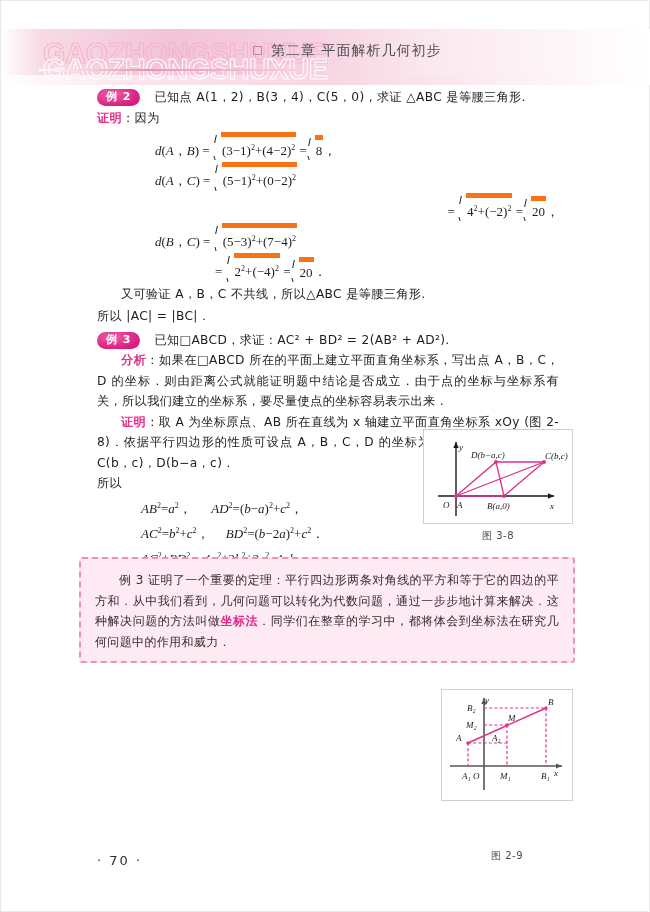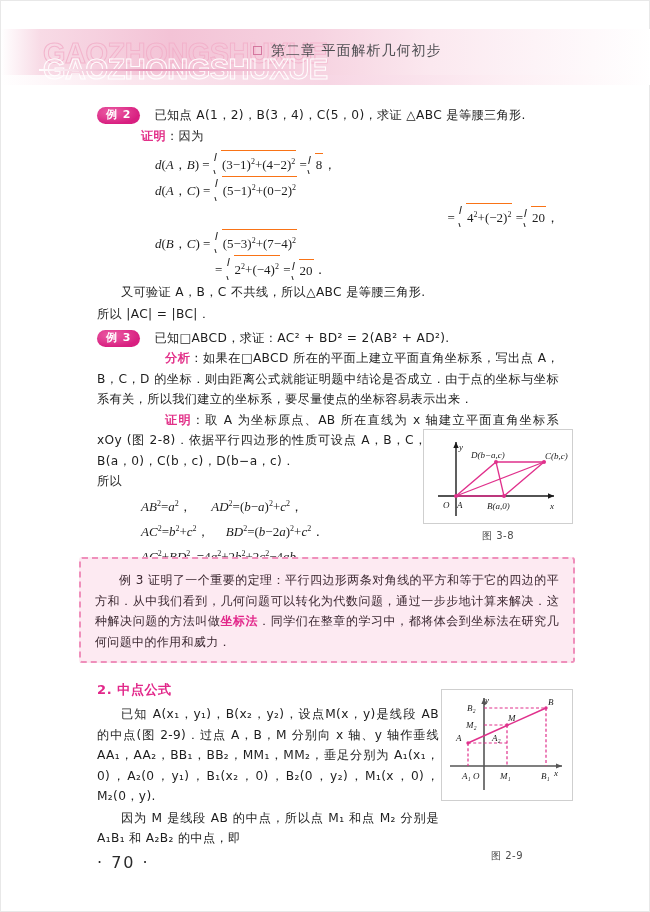--- a/index.html
+++ b/index.html
@@ -144,28 +144,27 @@
     border-radius: 11px;
     line-height: 14px;
     letter-spacing: 1px;
     vertical-align: 1px;
   }
   .pink-label {
     color: #e23189;
     font-family: "DejaVu Sans", sans-serif;
     font-weight: bold;
     font-size: 12.2px;
-    margin-left: 44px;
   }
   .pink-inline {
     color: #e2278a;
     font-weight: bold;
   }
 
-  .row-ex { margin-top: 20px; }
+  .row-ex { margin-top: 2px; }
   .ex-text { margin-left: 14px; }
 
   
   .math-block {
     font-family: "Liberation Serif", serif;
     font-size: 13px;
     line-height: 22px;
     color: #1d1d1d;
   }
   .mrow { white-space: nowrap; }
@@ -185,21 +184,21 @@
   .sqrt::after {
     content: "";
     position: absolute;
     left: 1px; bottom: 2px;
     width: 4px; height: 4px;
     border-left: 1.2px solid #222;
     transform: skewX(16deg);
   }
   .rad {
     display: inline-block;
-    border-top: 1px solid #f97316;
+    border-top: 5px solid #f97316;
     padding: 0 1px;
     margin-left: -1px;
   }
 
   
   .figbox {
     position: absolute;
     background: #ffffff;
     border: 1px solid #cfcfcf;
     box-sizing: border-box;
@@ -240,21 +239,21 @@
     color: #e2278a;
     letter-spacing: 0.6px;
   }
 
   
   .pagenum {
     position: absolute;
     left: 96px;
     top: 852px;
     font-family: "DejaVu Sans", sans-serif;
-    font-size: 16px;
+    font-size: 13px;
     color: #2b2b2b;
     letter-spacing: 2px;
   }
 
   .fig-svg { display: block; }
 </style>
 </head>
 <body>
 
 <div id="page">
@@ -375,25 +374,20 @@
       <text x="35" y="20" font-family="Liberation Serif, serif" font-style="italic" font-size="9" fill="#1a1a1a">y</text>
       <text x="126" y="79" font-family="Liberation Serif, serif" font-style="italic" font-size="9" fill="#1a1a1a">x</text>
     </svg>
   </div>
   <div class="figcap" style="left:422px; top:528px; width:150px;">图 3-8</div>
 
   <div class="notebox">
     <div class="p indent"><span>例 3 证明了一个重要的定理：平行四边形两条对角线的平方和等于它的四边的平方和．从中我们看到，几何问题可以转化为代数问题，通过一步步地计算来解决．这种解决问题的方法叫做</span><span class="pink-inline">坐标法</span><span>．同学们在整章的学习中，都将体会到坐标法在研究几何问题中的作用和威力．</span></div>
   </div>
 
-  <div style="position:absolute; left:96px; top:680px; width:342px;">
-    <div class="sec-h">2. 中点公式</div>
-    <div class="p indent" style="margin-top:5px;">已知 A(x₁，y₁)，B(x₂，y₂)，设点M(x，y)是线段 AB 的中点(图 2-9)．过点 A，B，M 分别向 x 轴、y 轴作垂线AA₁，AA₂，BB₁，BB₂，MM₁，MM₂，垂足分别为 A₁(x₁，0)，A₂(0，y₁)，B₁(x₂，0)，B₂(0，y₂)，M₁(x，0)，M₂(0，y).</div>
-    <div class="p indent" style="margin-top:1px;">因为 M 是线段 AB 的中点，所以点 M₁ 和点 M₂ 分别是 A₁B₁ 和 A₂B₂ 的中点，即</div>
-  </div>
 
   <div class="figbox" style="left:440px; top:688px; width:132px; height:112px;">
     <svg class="fig-svg" width="130" height="110" viewBox="0 0 130 110">
 
       <line x1="8" y1="76" x2="120" y2="76" stroke="#555" stroke-width="1.6"></line>
       <polygon points="120,76 114,73.4 114,78.6" fill="#555"></polygon>
       <line x1="42" y1="100" x2="42" y2="8" stroke="#555" stroke-width="1.6"></line>
       <polygon points="42,8 39.3,14 44.7,14" fill="#555"></polygon>
 
       <line x1="26" y1="53" x2="104" y2="18" stroke="#e0318c" stroke-width="1.5"></line>

